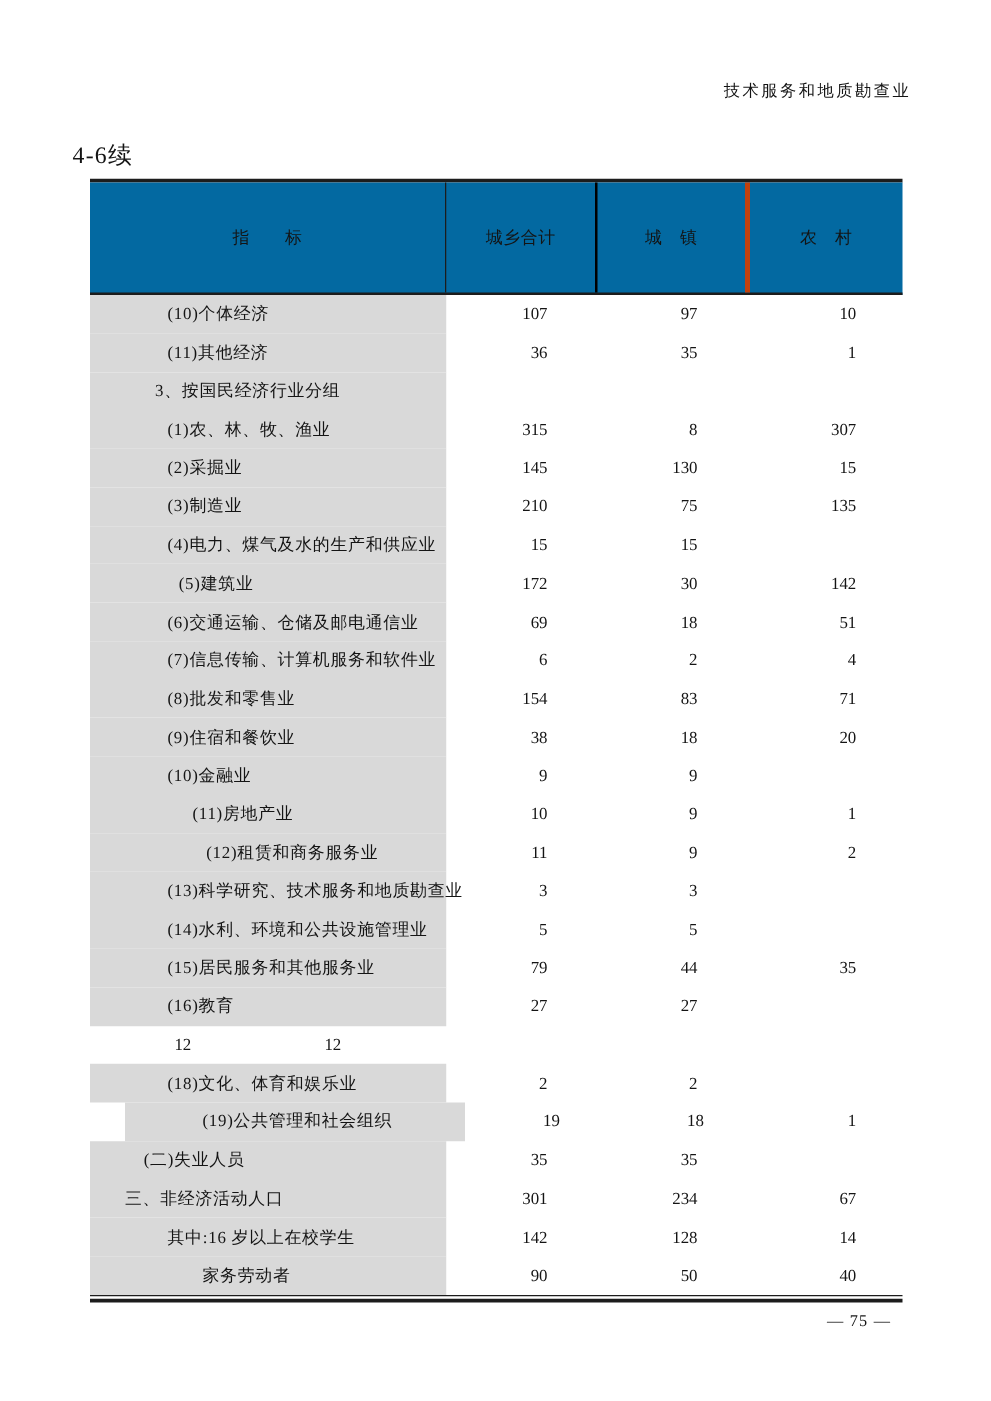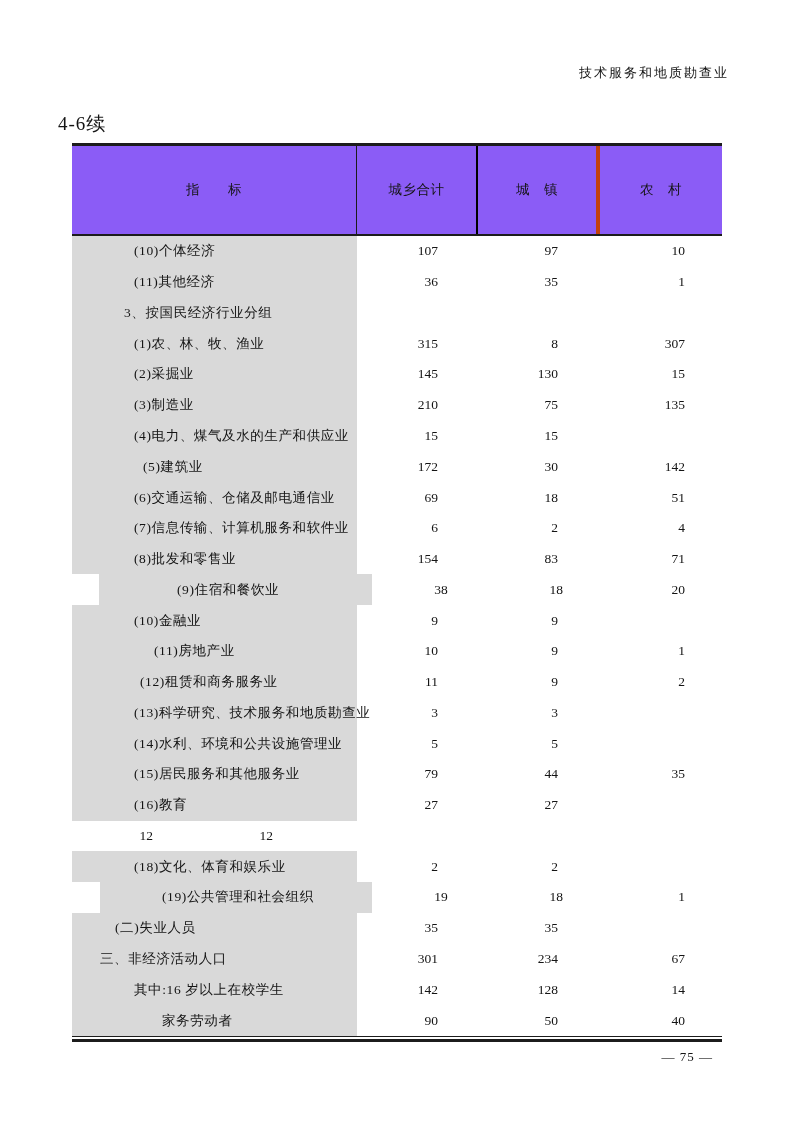--- a/index.html
+++ b/index.html
@@ -34,21 +34,21 @@
   .stat-table{
     position:absolute;
     left:72px;
     top:143px;
     width:650px;
     border-top:3px solid #1c1c1c;
   }
   .thead{
     display:flex;
     height:90px;
-    background:#8b5cf6;
+    background:#0369a1;
     border-bottom:2px solid #1c1c1c;
     box-sizing:border-box;
   }
   .th{
     display:flex;
     align-items:center;
     justify-content:center;
     font-size:13.5px;
     box-sizing:border-box;
     letter-spacing:0.5px;
@@ -171,39 +171,39 @@
           <div class="td num n2">2</div>
           <div class="td num n3">4</div>
         </div>
         <div class="tr">
           <div class="td label" style="padding-left: 62px;">(8)批发和零售业</div>
           <div class="td num n1">154</div>
           <div class="td num n2">83</div>
           <div class="td num n3">71</div>
         </div>
         <div class="tr">
-          <div class="td label" style="padding-left: 78px; margin-left: 27px;">(9)住宿和餐饮业</div>
+          <div class="td label" style="padding-left: 62px;">(9)住宿和餐饮业</div>
           <div class="td num n1">38</div>
           <div class="td num n2">18</div>
           <div class="td num n3">20</div>
         </div>
         <div class="tr">
           <div class="td label" style="padding-left: 62px;">(10)金融业</div>
           <div class="td num n1">9</div>
           <div class="td num n2">9</div>
           <div class="td num n3"></div>
         </div>
         <div class="tr">
           <div class="td label" style="padding-left: 82px;">(11)房地产业</div>
           <div class="td num n1">10</div>
           <div class="td num n2">9</div>
           <div class="td num n3">1</div>
         </div>
         <div class="tr">
-          <div class="td label" style="padding-left: 68px;">(12)租赁和商务服务业</div>
+          <div class="td label" style="padding-left: 93px;">(12)租赁和商务服务业</div>
           <div class="td num n1">11</div>
           <div class="td num n2">9</div>
           <div class="td num n3">2</div>
         </div>
         <div class="tr">
           <div class="td label" style="padding-left: 62px;">(13)科学研究、技术服务和地质勘查业</div>
           <div class="td num n1">3</div>
           <div class="td num n2">3</div>
           <div class="td num n3"></div>
         </div>

